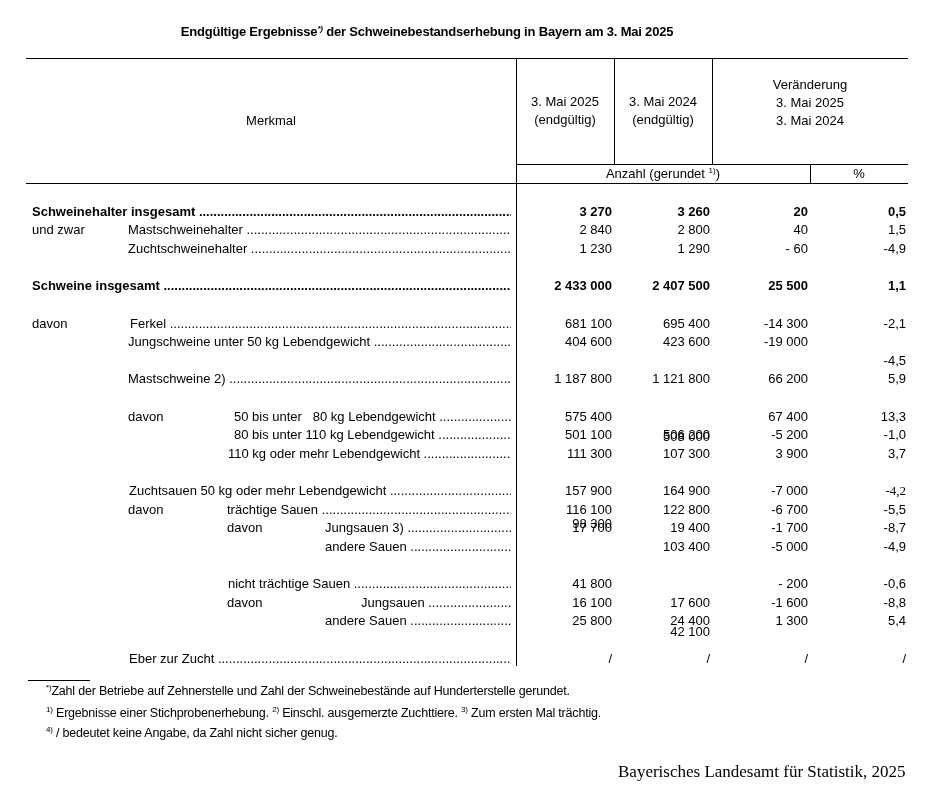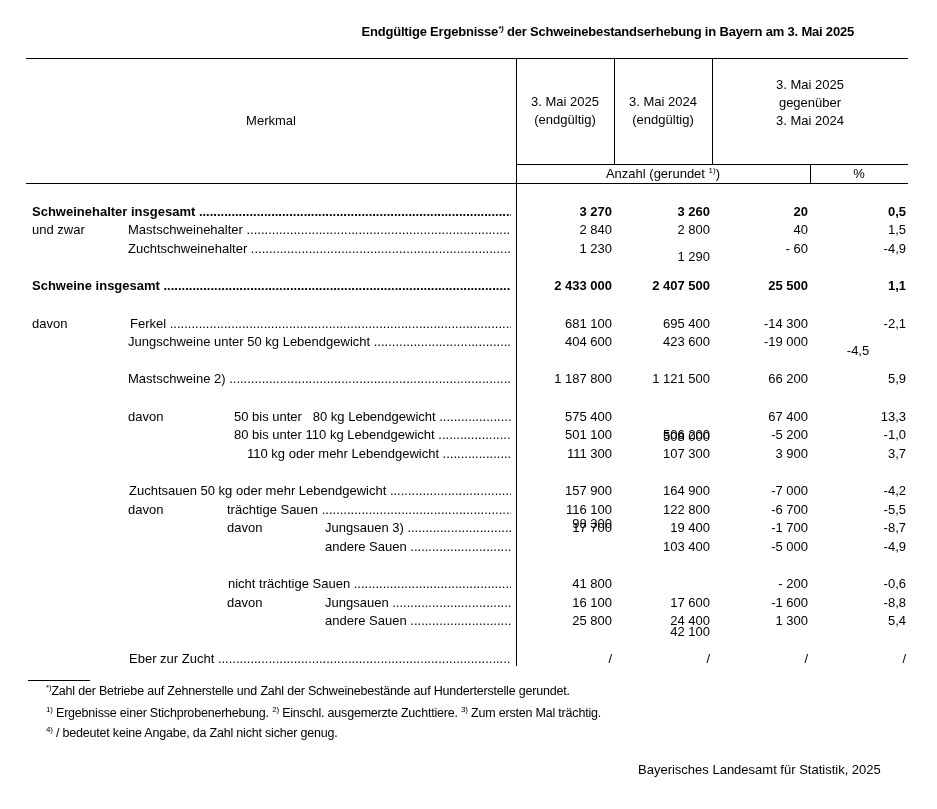--- a/index.html
+++ b/index.html
@@ -1,19 +1,19 @@
 <!DOCTYPE html>
 <html><head>
 <meta charset="utf-8">
 <style>
   html, body { margin:0; padding:0; background:#ffffff; }
   body { width:937px; height:809px; position:relative; overflow:hidden;
          font-family:"Liberation Sans", sans-serif; color:#000; font-size:13px; }
   .abs { position:absolute; white-space:nowrap; }
-  .title { top:24px; left:0; width:854px; text-align:right; font-weight:bold; font-size:13px; letter-spacing:-0.2px; }
+  .title { top:24px; left:0; width:854px; text-align:center; font-weight:bold; font-size:13px; letter-spacing:-0.2px; }
   .title sup { font-size:8px; font-style:italic; }
   .hline { position:absolute; background:#000; height:1px; }
   .vline { position:absolute; background:#000; width:1px; }
   .hdr { text-align:center; line-height:18px; font-size:13px; }
   .lbl { height:18px; line-height:18px; overflow:hidden; }
   .dots { position:absolute; white-space:nowrap; overflow:hidden; height:18px; line-height:18px; }
   .num { position:absolute; text-align:right; height:18px; line-height:18px; }
   .bold { font-weight:bold; }
   sup { font-size:8px; line-height:0; }
   .foot { font-size:12.5px; letter-spacing:-0.2px; }
@@ -34,22 +34,22 @@
 <div class="abs hdr" style="left:26px; width:490px; top:112px;">Merkmal</div>
 <div class="abs hdr" style="left:516px; width:98px; top:93px;">
   <div>3. Mai 2025</div>
   <div>(endgültig)</div>
 </div>
 <div class="abs hdr" style="left:614px; width:98px; top:93px;">
   <div>3. Mai 2024</div>
   <div>(endgültig)</div>
 </div>
 <div class="abs hdr" style="left:712px; width:196px; top:76px;">
+  <div>Veränderung</div>
   <div>3. Mai 2025</div>
-  <div>gegenüber</div>
   <div>3. Mai 2024</div>
 </div>
 <div class="abs hdr" style="left:516px; width:294px; top:165px;"><span>Anzahl (gerundet </span><sup>1)</sup><span>)</span></div>
 <div class="abs hdr" style="left:810px; width:98px; top:165px;">%</div>
 
 <div id="rows">
     <div class="bold">
       <div class="dots" style="left: 32px; top: 203px; width: 479px;"><span style="white-space: pre;">Schweinehalter insgesamt</span><span> ........................................................................................................................................................................................................</span></div>
       <div class="num" style="left: 516px; width: 96px; top: 203px;">3 270</div>
       <div class="num" style="left: 614px; width: 96px; top: 203px;">3 260</div>
@@ -60,21 +60,21 @@
       <div class="abs lbl" style="left: 32px; top: 221px;">und zwar</div>
       <div class="dots" style="left: 128px; top: 221px; width: 383px;"><span style="white-space: pre;">Mastschweinehalter</span><span> ........................................................................................................................................................................................................</span></div>
       <div class="num" style="left: 516px; width: 96px; top: 221px;">2 840</div>
       <div class="num" style="left: 614px; width: 96px; top: 221px;">2 800</div>
       <div class="num" style="left: 712px; width: 96px; top: 221px;">40</div>
       <div class="num" style="left: 810px; width: 96px; top: 221px;">1,5</div>
     </div>
     <div>
       <div class="dots" style="left: 128px; top: 240px; width: 383px;"><span style="white-space: pre;">Zuchtschweinehalter</span><span> ........................................................................................................................................................................................................</span></div>
       <div class="num" style="left: 516px; width: 96px; top: 240px;">1 230</div>
-      <div class="num" style="left: 614px; width: 96px; top: 248px;">1 290</div>
+      <div class="num" style="left: 614px; width: 96px; top: 240px;">1 290</div>
       <div class="num" style="left: 712px; width: 96px; top: 240px;">- 60</div>
       <div class="num" style="left: 810px; width: 96px; top: 240px;">-4,9</div>
     </div>
     <div class="bold">
       <div class="dots" style="left: 32px; top: 277px; width: 479px;"><span style="white-space: pre;">Schweine insgesamt</span><span> ........................................................................................................................................................................................................</span></div>
       <div class="num" style="left: 516px; width: 96px; top: 277px;">2 433 000</div>
       <div class="num" style="left: 614px; width: 96px; top: 277px;">2 407 500</div>
       <div class="num" style="left: 712px; width: 96px; top: 277px;">25 500</div>
       <div class="num" style="left: 810px; width: 96px; top: 277px;">1,1</div>
     </div>
@@ -84,57 +84,57 @@
       <div class="num" style="left: 516px; width: 96px; top: 315px;">681 100</div>
       <div class="num" style="left: 614px; width: 96px; top: 315px;">695 400</div>
       <div class="num" style="left: 712px; width: 96px; top: 315px;">-14 300</div>
       <div class="num" style="left: 810px; width: 96px; top: 315px;">-2,1</div>
     </div>
     <div>
       <div class="dots" style="left: 128px; top: 333px; width: 383px;"><span style="white-space: pre;">Jungschweine unter 50 kg Lebendgewicht</span><span> ........................................................................................................................................................................................................</span></div>
       <div class="num" style="left: 516px; width: 96px; top: 333px;">404 600</div>
       <div class="num" style="left: 614px; width: 96px; top: 333px;">423 600</div>
       <div class="num" style="left: 712px; width: 96px; top: 333px;">-19 000</div>
-      <div class="num" style="left: 810px; width: 96px; top: 342px; text-align: center;">-4,5</div>
+      <div class="num" style="left: 810px; width: 96px; top: 352px;">-4,5</div>
     </div>
     <div>
       <div class="dots" style="left: 128px; top: 370px; width: 383px;"><span style="white-space: pre;">Mastschweine 2)</span><span> ........................................................................................................................................................................................................</span></div>
       <div class="num" style="left: 516px; width: 96px; top: 370px;">1 187 800</div>
-      <div class="num" style="left: 614px; width: 96px; top: 370px;">1 121 500</div>
+      <div class="num" style="left: 614px; width: 96px; top: 370px;">1 121 800</div>
       <div class="num" style="left: 712px; width: 96px; top: 370px;">66 200</div>
       <div class="num" style="left: 810px; width: 96px; top: 370px;">5,9</div>
     </div>
     <div>
       <div class="abs lbl" style="left: 128px; top: 408px;">davon</div>
       <div class="dots" style="left: 234px; top: 408px; width: 277px;"><span style="white-space: pre;">50 bis unter   80 kg Lebendgewicht</span><span> ........................................................................................................................................................................................................</span></div>
       <div class="num" style="left: 516px; width: 96px; top: 408px;">575 400</div>
       <div class="num" style="left: 614px; width: 96px; top: 408px; margin-top: 20px;">508 000</div>
       <div class="num" style="left: 712px; width: 96px; top: 408px;">67 400</div>
       <div class="num" style="left: 810px; width: 96px; top: 408px;">13,3</div>
     </div>
     <div>
       <div class="dots" style="left: 234px; top: 426px; width: 277px;"><span style="white-space: pre;">80 bis unter 110 kg Lebendgewicht</span><span> ........................................................................................................................................................................................................</span></div>
       <div class="num" style="left: 516px; width: 96px; top: 426px;">501 100</div>
       <div class="num" style="left: 614px; width: 96px; top: 426px;">506 200</div>
       <div class="num" style="left: 712px; width: 96px; top: 426px;">-5 200</div>
       <div class="num" style="left: 810px; width: 96px; top: 426px;">-1,0</div>
     </div>
     <div>
-      <div class="dots" style="left: 228px; top: 445px; width: 283px;"><span style="white-space: pre; margin-left: 19px;">110 kg oder mehr Lebendgewicht</span><span> ........................................................................................................................................................................................................</span></div>
+      <div class="dots" style="left: 228px; top: 445px; width: 283px;"><span style="white-space: pre;">110 kg oder mehr Lebendgewicht</span><span> ........................................................................................................................................................................................................</span></div>
       <div class="num" style="left: 516px; width: 96px; top: 445px;">111 300</div>
       <div class="num" style="left: 614px; width: 96px; top: 445px;">107 300</div>
       <div class="num" style="left: 712px; width: 96px; top: 445px;">3 900</div>
       <div class="num" style="left: 810px; width: 96px; top: 445px;">3,7</div>
     </div>
     <div>
       <div class="dots" style="left: 129px; top: 482px; width: 382px;"><span style="white-space: pre;">Zuchtsauen 50 kg oder mehr Lebendgewicht</span><span> ........................................................................................................................................................................................................</span></div>
       <div class="num" style="left: 516px; width: 96px; top: 482px;">157 900</div>
       <div class="num" style="left: 614px; width: 96px; top: 482px;">164 900</div>
       <div class="num" style="left: 712px; width: 96px; top: 482px;">-7 000</div>
-      <div class="num" style="left: 810px; width: 96px; top: 482px;">-4,2</div>
+      <div class="num" style="left: 810px; width: 96px; top: 482px; font-family: Liberation Serif, serif;">-4,2</div>
     </div>
     <div>
       <div class="abs lbl" style="left: 128px; top: 501px;">davon</div>
       <div class="dots" style="left: 227px; top: 501px; width: 284px;"><span style="white-space: pre;">trächtige Sauen</span><span> ........................................................................................................................................................................................................</span></div>
       <div class="num" style="left: 516px; width: 96px; top: 501px;">116 100</div>
       <div class="num" style="left: 614px; width: 96px; top: 501px;">122 800</div>
       <div class="num" style="left: 712px; width: 96px; top: 501px;">-6 700</div>
       <div class="num" style="left: 810px; width: 96px; top: 501px;">-5,5</div>
     </div>
     <div>
@@ -154,21 +154,21 @@
     </div>
     <div>
       <div class="dots" style="left: 228px; top: 575px; width: 283px;"><span style="white-space: pre; text-align: center;">nicht trächtige Sauen</span><span> ........................................................................................................................................................................................................</span></div>
       <div class="num" style="left: 516px; width: 96px; top: 575px;">41 800</div>
       <div class="num" style="left: 614px; width: 96px; top: 575px; margin-top: 48px;">42 100</div>
       <div class="num" style="left: 712px; width: 96px; top: 575px;">- 200</div>
       <div class="num" style="left: 810px; width: 96px; top: 575px;">-0,6</div>
     </div>
     <div>
       <div class="abs lbl" style="left: 227px; top: 594px;">davon</div>
-      <div class="dots" style="left: 325px; top: 594px; width: 186px;"><span style="white-space: pre;">Jungsauen</span><span> ........................................................................................................................................................................................................</span></div>
+      <div class="dots" style="left: 325px; top: 594px; width: 186px;"><span style="white-space: pre; margin-left: 36px;">Jungsauen</span><span> ........................................................................................................................................................................................................</span></div>
       <div class="num" style="left: 516px; width: 96px; top: 594px;">16 100</div>
       <div class="num" style="left: 614px; width: 96px; top: 594px;">17 600</div>
       <div class="num" style="left: 712px; width: 96px; top: 594px;">-1 600</div>
       <div class="num" style="left: 810px; width: 96px; top: 594px;">-8,8</div>
     </div>
     <div>
       <div class="dots" style="left: 325px; top: 612px; width: 186px;"><span style="white-space: pre;">andere Sauen</span><span> ........................................................................................................................................................................................................</span></div>
       <div class="num" style="left: 516px; width: 96px; top: 612px;">25 800</div>
       <div class="num" style="left: 614px; width: 96px; top: 612px;">24 400</div>
       <div class="num" style="left: 712px; width: 96px; top: 612px;">1 300</div>
@@ -181,13 +181,13 @@
       <div class="num" style="left: 712px; width: 96px; top: 650px;">/</div>
       <div class="num" style="left: 810px; width: 96px; top: 650px;">/</div>
     </div>
   </div>
 
 <div class="hline" style="left:28px; top:680px; width:62px;"></div>
 <div class="abs foot" style="left:46px; top:684px;"><sup>*)</sup><span>Zahl der Betriebe auf Zehnerstelle und Zahl der Schweinebestände auf Hunderterstelle gerundet.</span></div>
 <div class="abs foot" style="left:46px; top:706px;"><sup>1)</sup><span> Ergebnisse einer Stichprobenerhebung. </span><sup>2)</sup><span> Einschl. ausgemerzte Zuchttiere. </span><sup>3)</sup><span> Zum ersten Mal trächtig.</span></div>
 <div class="abs foot" style="left:46px; top:726px;"><sup>4)</sup><span> / bedeutet keine Angabe, da Zahl nicht sicher genug.</span></div>
 
-<div class="abs" style="left:638px; top:762px; font-size:13px;">Bayerisches Landesamt für Statistik, 2025</div>
+<div class="abs" style="left:618px; top:762px; font-size:17px;font-family:Liberation Serif, serif;">Bayerisches Landesamt für Statistik, 2025</div>
 
 </body></html>

